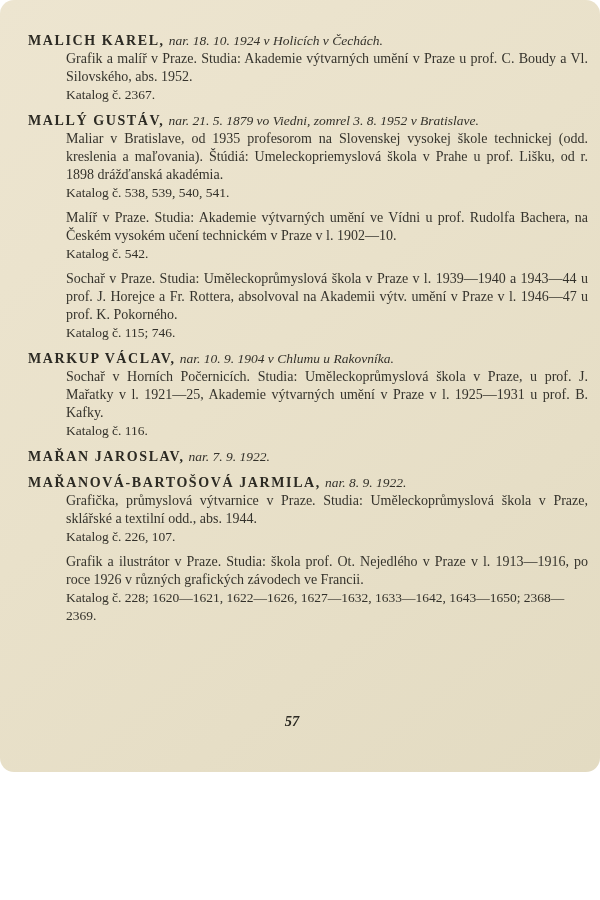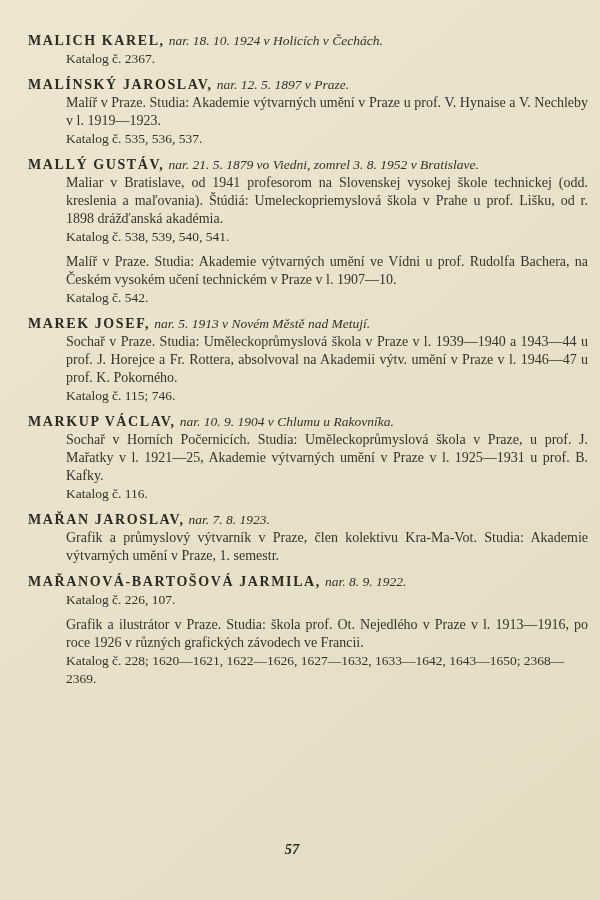--- a/index.html
+++ b/index.html
@@ -2,25 +2,26 @@
 <html><head>
 <meta charset="utf-8">
 <style>
   * { margin: 0; padding: 0; box-sizing: border-box; }
   html, body { width: 600px; }
   body { font-family: "Liberation Serif", "DejaVu Serif", serif; }
 
   .page {
     position: relative;
     width: 600px;
-    height: 900px;
+    height: 772px;
     overflow: hidden;
     background: linear-gradient(140deg, #ede5d0 0%, #e9e1ca 45%, #e3dbc2 100%);
     color: #33312a;
     padding: 31px 12px 0 28px;
+    border-radius: 14px;
   }
 
   .entries { width: 100%; }
 
   .entry {
     padding-left: 38px;
     margin-bottom: 7px;
     font-size: 14px;
     line-height: 18px;
   }
@@ -65,71 +66,62 @@
 </style>
 </head>
 <body>
 
 <div class="page">
   <div class="entries">
   <div class="entry">
     <div class="entry-header">
       <span class="entry-name">MALICH KAREL,</span><span class="entry-detail">nar. 18. 10. 1924 v Holicích v Čechách.</span>
     </div>
+    <div class="entry-body">Grafik a malíř v Praze. Studia: Akademie výtvarných umění v Praze u prof. C. Boudy a Vl. Silovského, abs. 1952.</div>
     <div class="entry-catalog">Katalog č. 2367.</div>
   </div>
 
-  <div class="entry">
-    <div class="entry-header">
-      <span class="entry-name">MALÍNSKÝ JAROSLAV,</span><span class="entry-detail">nar. 12. 5. 1897 v Praze.</span>
-    </div>
-    <div class="entry-body">Malíř v Praze. Studia: Akademie výtvarných umění v Praze u prof. V. Hynaise a V. Nechleby v l. 1919—1923.</div>
-    <div class="entry-catalog">Katalog č. 535, 536, 537.</div>
-  </div>
 
   <div class="entry">
     <div class="entry-header">
       <span class="entry-name">MALLÝ GUSTÁV,</span><span class="entry-detail">nar. 21. 5. 1879 vo Viedni, zomrel 3. 8. 1952 v Bratislave.</span>
     </div>
-    <div class="entry-body">Maliar v Bratislave, od 1941 profesorom na Slovenskej vysokej škole technickej (odd. kreslenia a maľovania). Štúdiá: Umeleckopriemyslová škola v Prahe u prof. Lišku, od r. 1898 drážďanská akadémia.</div>
+    <div class="entry-body">Maliar v Bratislave, od 1935 profesorom na Slovenskej vysokej škole technickej (odd. kreslenia a maľovania). Štúdiá: Umeleckopriemyslová škola v Prahe u prof. Lišku, od r. 1898 drážďanská akadémia.</div>
     <div class="entry-catalog">Katalog č. 538, 539, 540, 541.</div>
   </div>
 
   <div class="entry">
-    <div class="entry-body">Malíř v Praze. Studia: Akademie výtvarných umění ve Vídni u prof. Rudolfa Bachera, na Českém vysokém učení technickém v Praze v l. 1907—10.</div>
+    <div class="entry-body">Malíř v Praze. Studia: Akademie výtvarných umění ve Vídni u prof. Rudolfa Bachera, na Českém vysokém učení technickém v Praze v l. 1902—10.</div>
     <div class="entry-catalog">Katalog č. 542.</div>
   </div>
 
   <div class="entry">
-    <div class="entry-header">
-      <span class="entry-name">MAREK JOSEF,</span><span class="entry-detail">nar. 5. 1913 v Novém Městě nad Metují.</span>
-    </div>
     <div class="entry-body">Sochař v Praze. Studia: Uměleckoprůmyslová škola v Praze v l. 1939—1940 a 1943—44 u prof. J. Horejce a Fr. Rottera, absolvoval na Akademii výtv. umění v Praze v l. 1946—47 u prof. K. Pokorného.</div>
     <div class="entry-catalog">Katalog č. 115; 746.</div>
   </div>
 
   <div class="entry">
     <div class="entry-header">
       <span class="entry-name">MARKUP VÁCLAV,</span><span class="entry-detail">nar. 10. 9. 1904 v Chlumu u Rakovníka.</span>
     </div>
     <div class="entry-body">Sochař v Horních Počernicích. Studia: Uměleckoprůmyslová škola v Praze, u prof. J. Mařatky v l. 1921—25, Akademie výtvarných umění v Praze v l. 1925—1931 u prof. B. Kafky.</div>
     <div class="entry-catalog">Katalog č. 116.</div>
   </div>
 
   <div class="entry">
     <div class="entry-header">
-      <span class="entry-name">MAŘAN JAROSLAV,</span><span class="entry-detail">nar. 7. 8. 1923.</span>
+      <span class="entry-name">MAŘAN JAROSLAV,</span><span class="entry-detail">nar. 7. 9. 1922.</span>
     </div>
-    <div class="entry-body">Grafik a průmyslový výtvarník v Praze, člen kolektivu Kra-Ma-Vot. Studia: Akademie výtvarných umění v Praze, 1. semestr.</div>
   </div>
 
   <div class="entry">
     <div class="entry-header">
       <span class="entry-name">MAŘANOVÁ-BARTOŠOVÁ JARMILA,</span><span class="entry-detail">nar. 8. 9. 1922.</span>
     </div>
+    <div class="entry-body">Grafička, průmyslová výtvarnice v Praze. Studia: Uměleckoprůmyslová škola v Praze, sklářské a textilní odd., abs. 1944.</div>
     <div class="entry-catalog">Katalog č. 226, 107.</div>
   </div>
 
   <div class="entry">
     <div class="entry-body">Grafik a ilustrátor v Praze. Studia: škola prof. Ot. Nejedlého v Praze v l. 1913—1916, po roce 1926 v různých grafických závodech ve Francii.</div>
     <div class="entry-catalog">Katalog č. 228; 1620—1621, 1622—1626, 1627—1632, 1633—1642, 1643—1650; 2368—2369.</div>
   </div>
 </div>
   <div class="page-number">57</div>
 </div>

